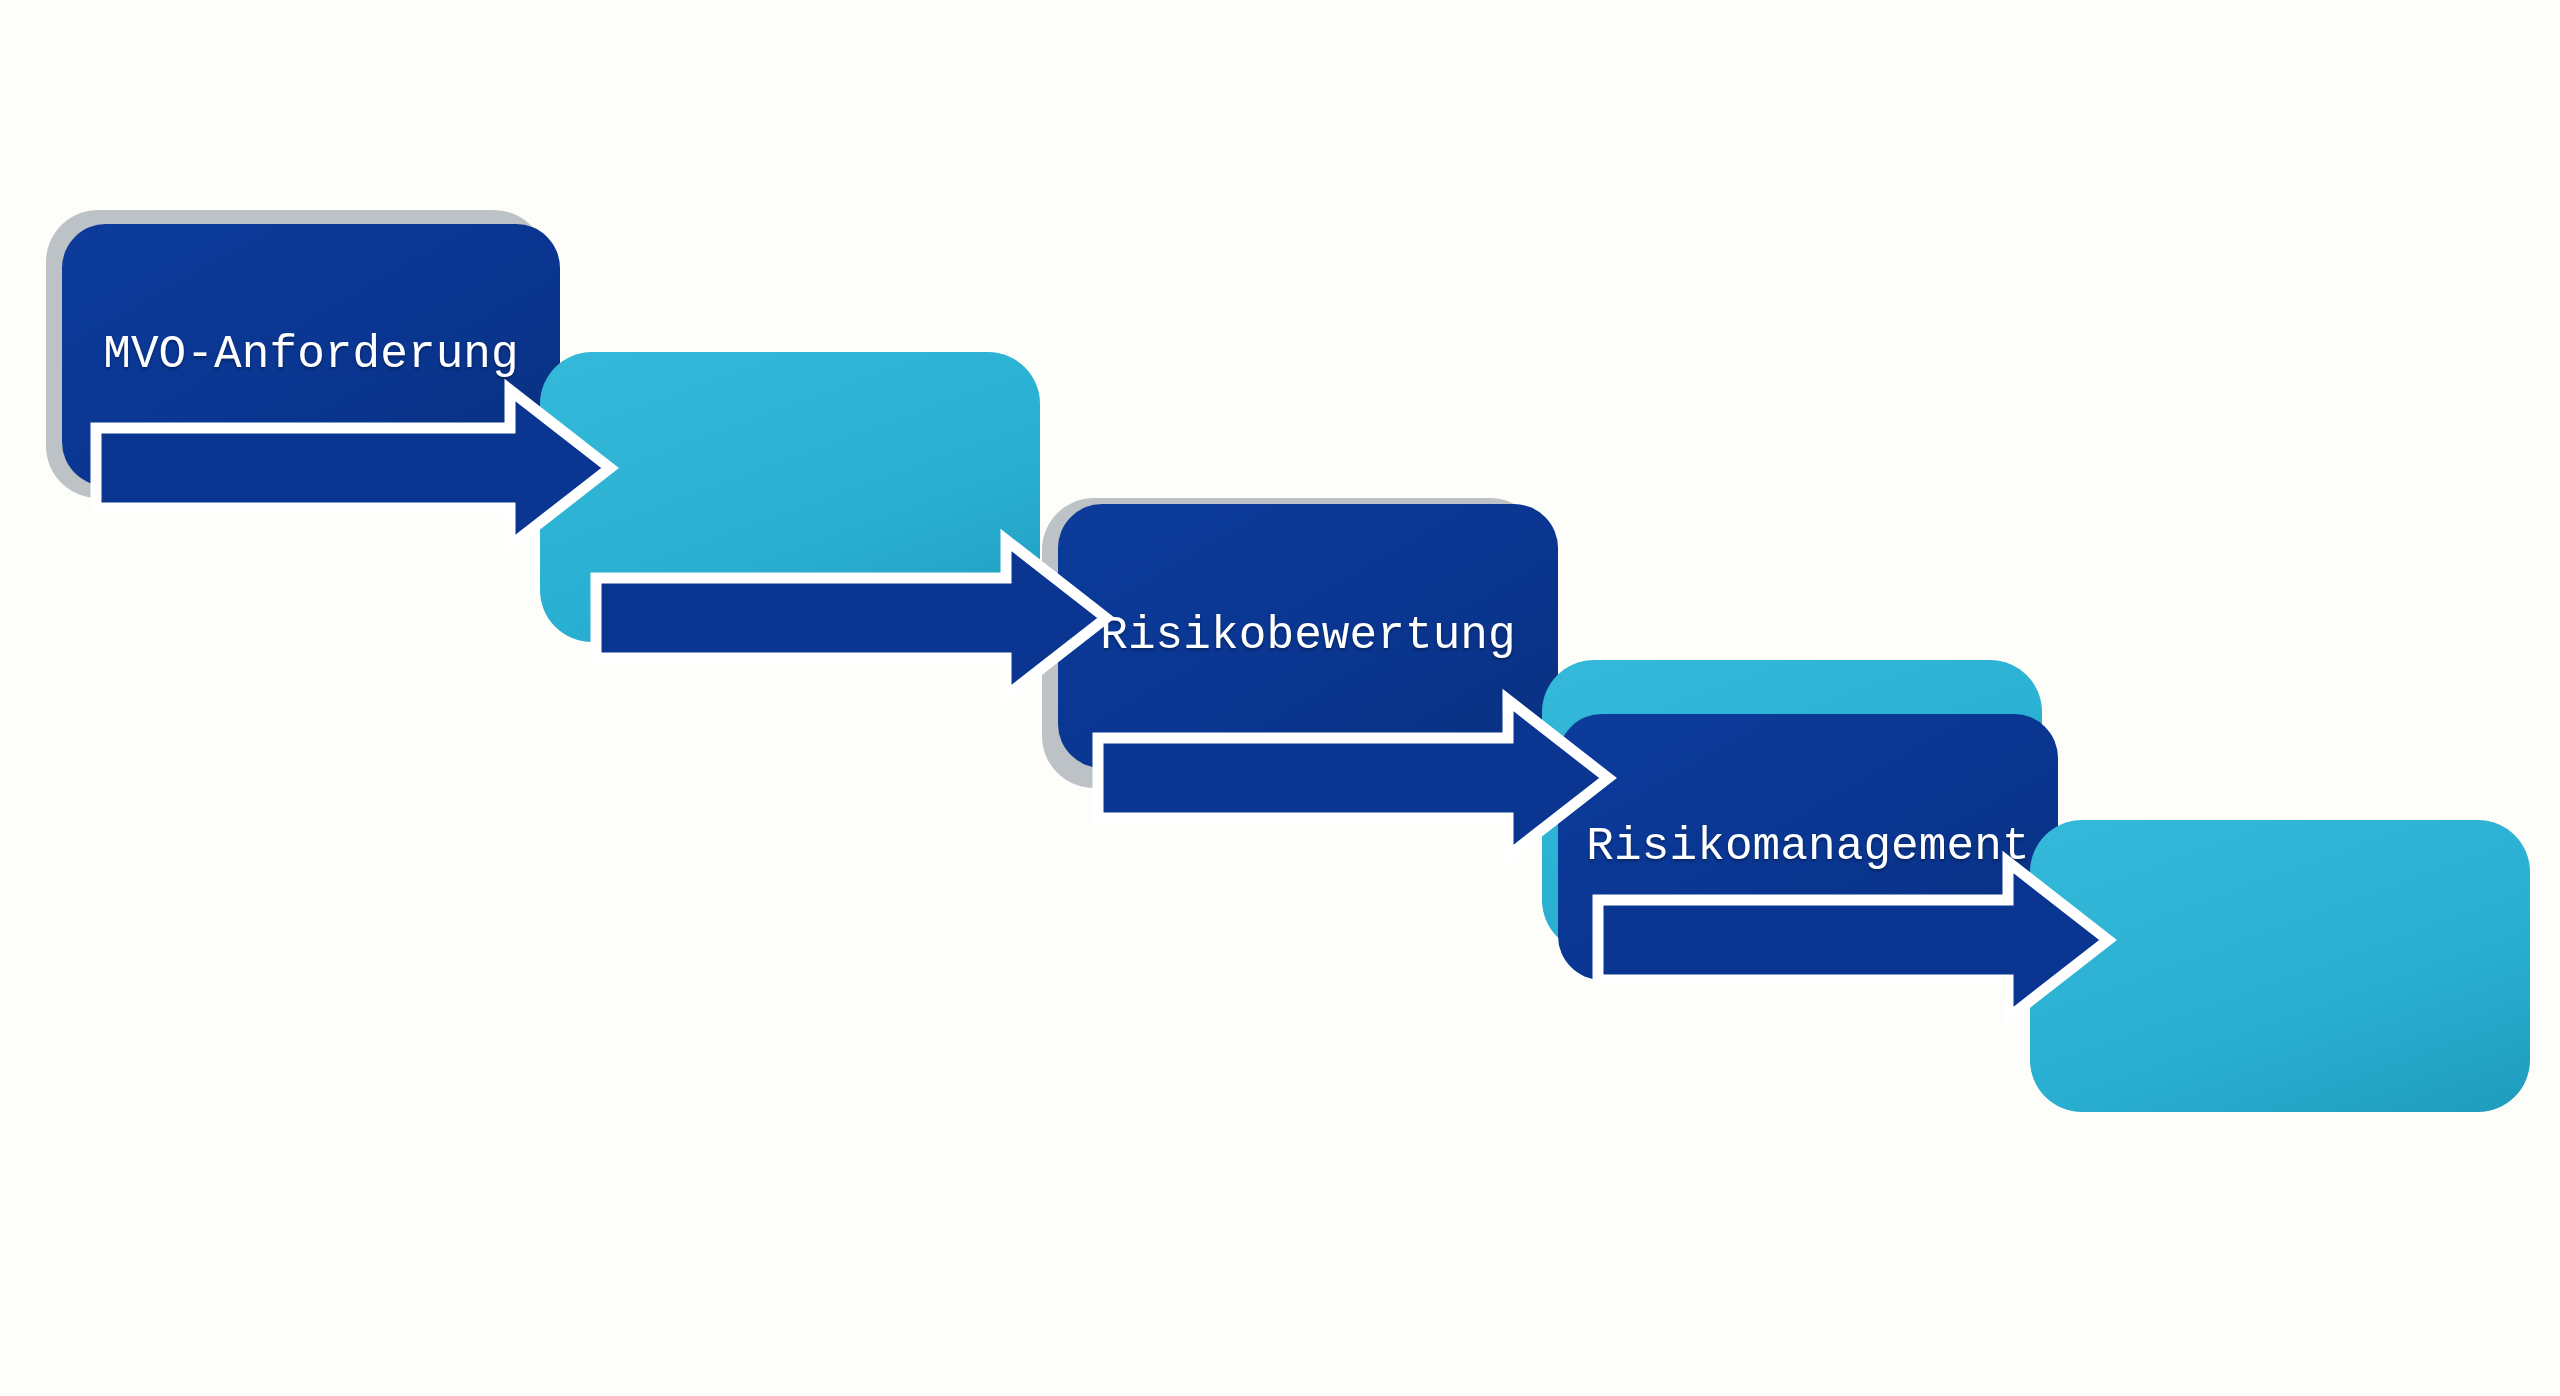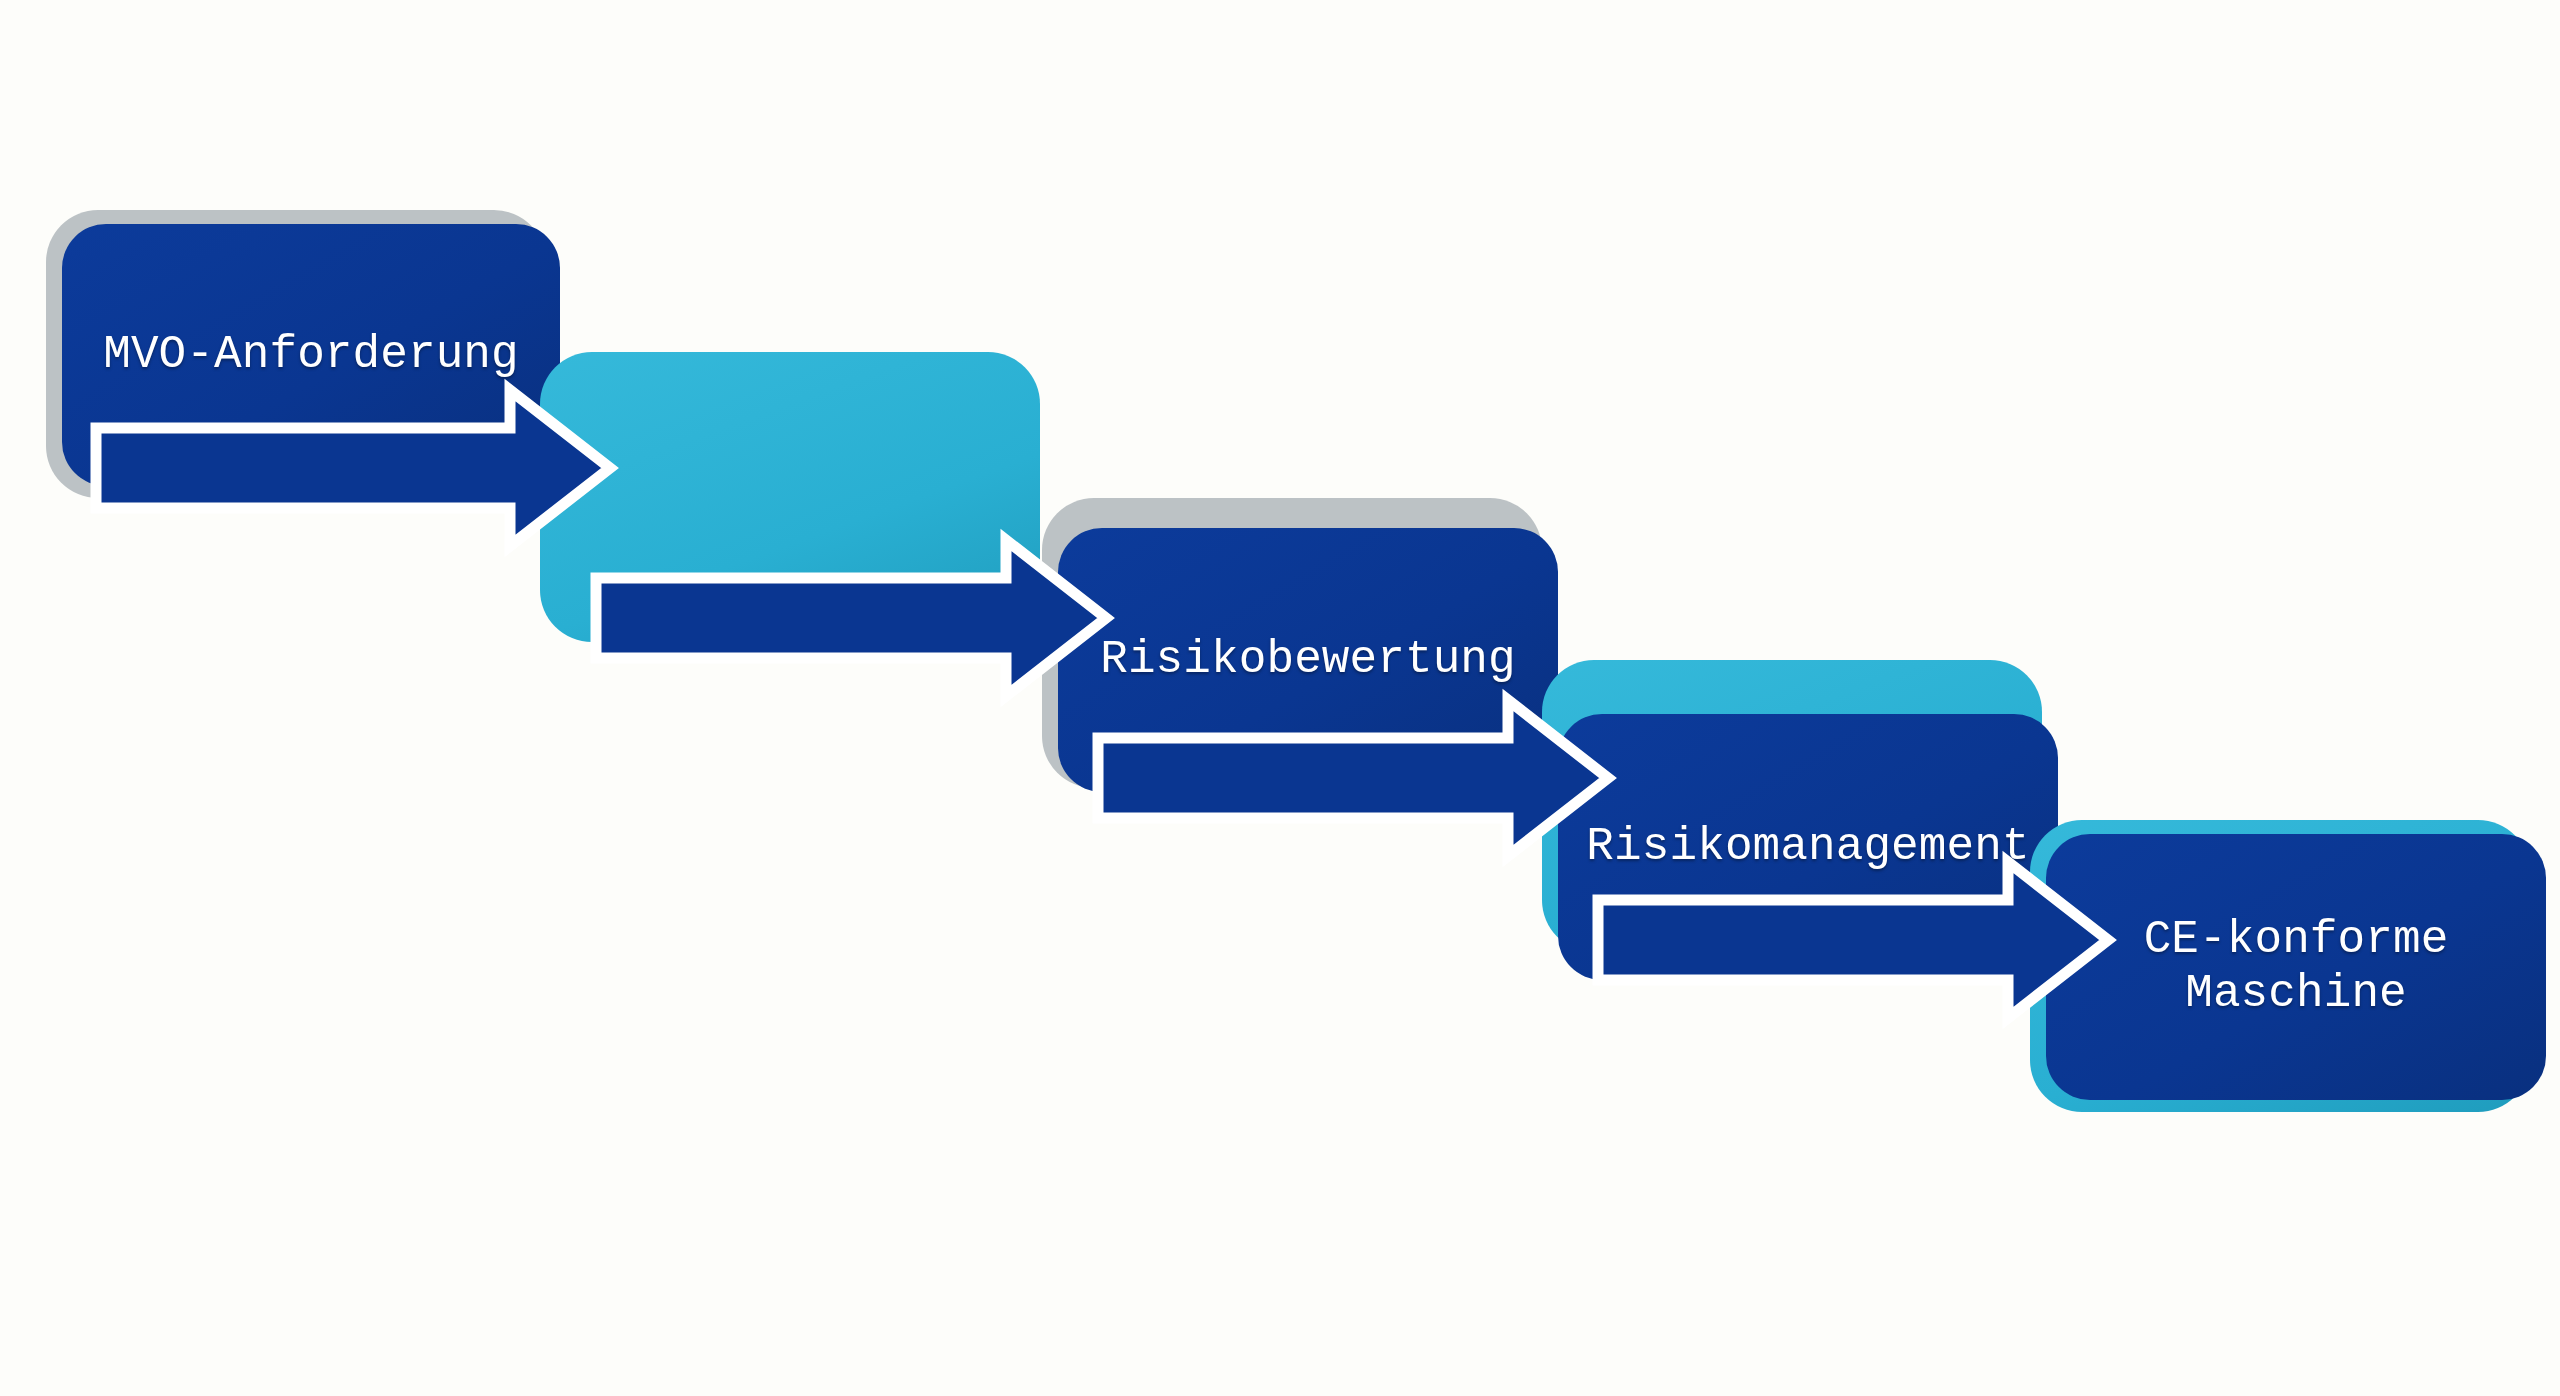--- a/index.html
+++ b/index.html
@@ -74,34 +74,30 @@
 <div id="canvas">
 
   <div class="ring gray" style="left:46px; top:210px; width:500px; height:288px;"></div>
   <div class="node" style="left:62px; top:224px; width:498px; height:262px;">
     <span class="node-inner">MVO-Anforderung</span>
   </div>
 
   <div class="ring cyan" style="left:540px; top:352px; width:500px; height:290px;"></div>
 
   <div class="ring gray" style="left:1042px; top:498px; width:500px; height:290px;"></div>
-  <div class="node" style="left:1058px; top:528px; width:500px; height:264px;">
+  <div class="node" style="left:1058px; top:504px; width:500px; height:264px;">
     <span class="node-inner">Risikobewertung</span>
   </div>
 
   <div class="ring cyan" style="left:1542px; top:660px; width:500px; height:292px;"></div>
   <div class="node" style="left:1558px; top:714px; width:500px; height:266px;">
     <span class="node-inner">Risikomanagement</span>
   </div>
 
   <div class="ring cyan" style="left:2030px; top:820px; width:500px; height:292px;"></div>
-  <div class="node" style="left:2046px; top:834px; width:500px; height:266px;">
-    <span class="node-inner">CE-konforme
-Maschine</span>
-  </div>
 
   <svg id="arrow-layer" viewBox="0 0 2560 1396">
 
     <polygon class="arrow-shape" points="96,428 510,428 510,390 610,468 510,546 510,508 96,508"></polygon>
 
     <polygon class="arrow-shape" points="596,578 1006,578 1006,540 1106,618 1006,696 1006,658 596,658"></polygon>
 
     <polygon class="arrow-shape" points="1098,738 1508,738 1508,700 1608,778 1508,856 1508,818 1098,818"></polygon>
 
     <polygon class="arrow-shape" points="1598,900 2008,900 2008,862 2108,940 2008,1018 2008,980 1598,980"></polygon>

